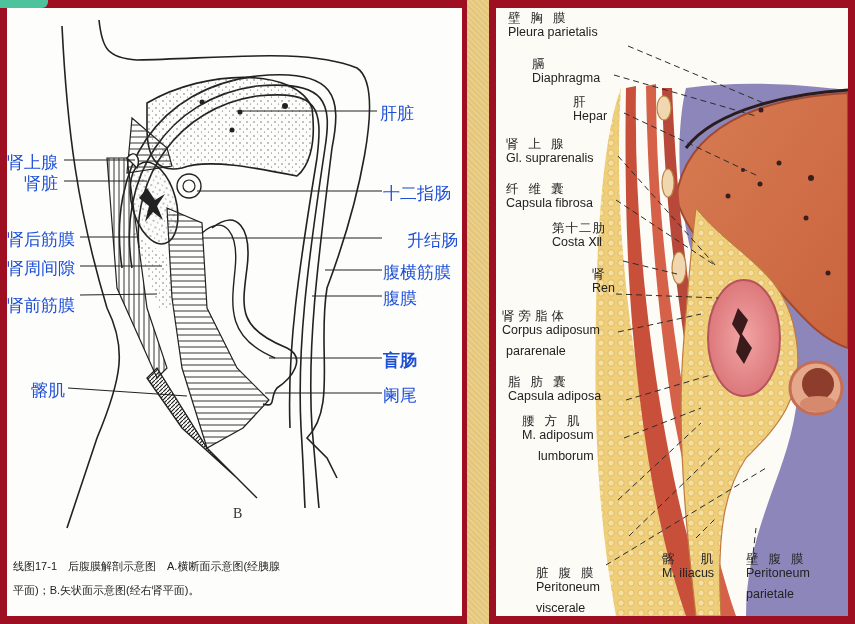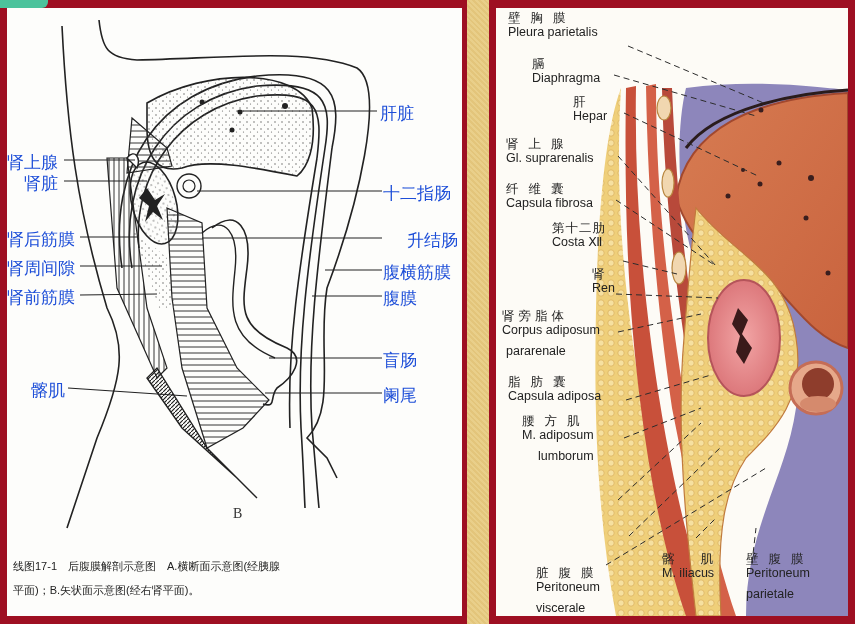--- a/index.html
+++ b/index.html
@@ -108,29 +108,29 @@
       <line x1="305" y1="288" x2="375" y2="288"></line>
       <line x1="262" y1="350" x2="375" y2="350"></line>
       <line x1="258" y1="385" x2="375" y2="385"></line>
     </g>
   </svg>
 
   <div class="lbl-cn" style="left:0;top:143px;">肾上腺</div>
   <div class="lbl-cn" style="left:17px;top:164px;">肾脏</div>
   <div class="lbl-cn" style="left:0;top:220px;">肾后筋膜</div>
   <div class="lbl-cn" style="left:0;top:249px;">肾周间隙</div>
-  <div class="lbl-cn" style="left:0;top:278px;">肾前筋膜</div>
+  <div class="lbl-cn" style="left:0;top:286px;">肾前筋膜</div>
   <div class="lbl-cn" style="left:24px;top:371px;">髂肌</div>
 
   <div class="lbl-cn" style="left:373px;top:94px;">肝脏</div>
   <div class="lbl-cn" style="left:376px;top:174px;">十二指肠</div>
   <div class="lbl-cn" style="left:376px;top:221px;margin-left:24px;">升结肠</div>
   <div class="lbl-cn" style="left:376px;top:253px;">腹横筋膜</div>
   <div class="lbl-cn" style="left:376px;top:279px;">腹膜</div>
-  <div class="lbl-cn" style="left:376px;top:341px;">盲肠</div>
+  <div class="lbl-cn" style="left:376px;top:341px;font-weight:bold;">盲肠</div>
   <div class="lbl-cn" style="left:376px;top:376px;">阑尾</div>
 
   <div class="fig-letter">B</div>
 
   <div class="caption">
     <div>线图17-1　后腹膜解剖示意图　A.横断面示意图(经胰腺</div>
     <div>平面)；B.矢状面示意图(经右肾平面)。</div>
   </div>
 </div>
 

